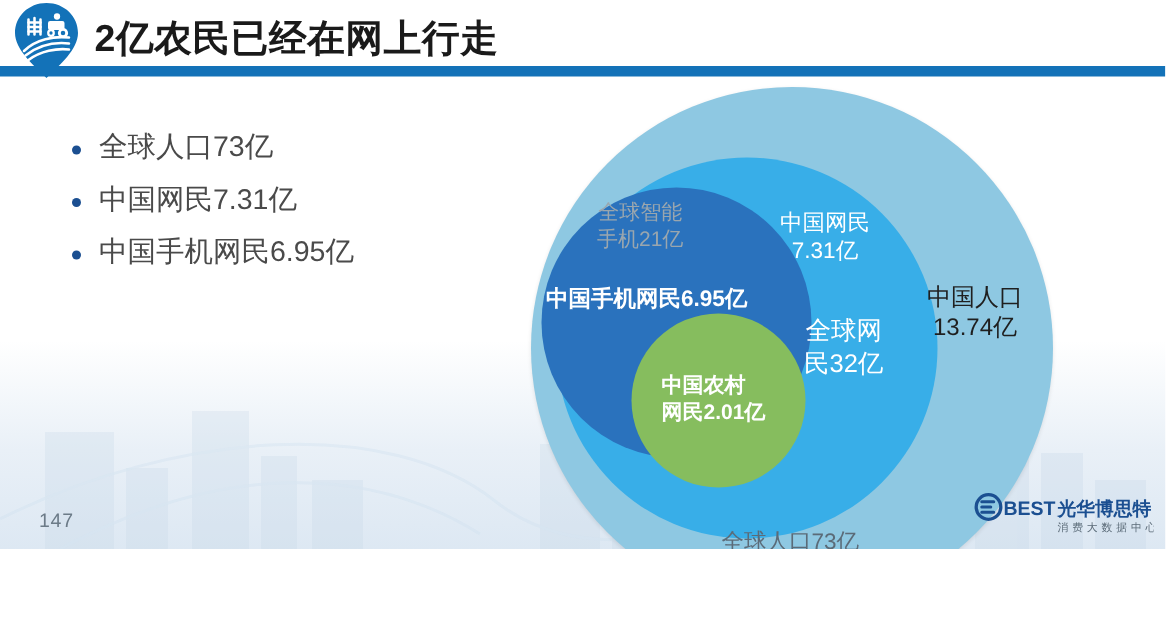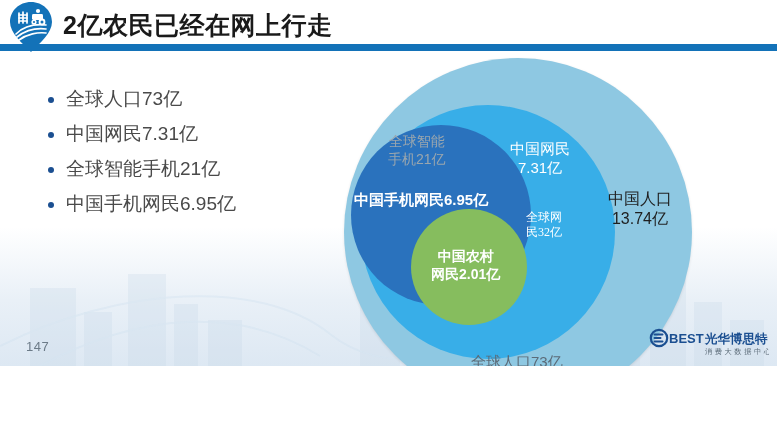--- a/index.html
+++ b/index.html
@@ -92,21 +92,21 @@
     top: 9px;
     width: 6px;
     height: 6px;
     border-radius: 50%;
     background: #1b4f91;
   }
 
   
   .venn {
     position: absolute;
-    left: 318px;
+    left: 328px;
     top: 52px;
     width: 400px;
     height: 350px;
   }
   .circle {
     position: absolute;
     border-radius: 50%;
   }
   .c-world-pop {
     left: 26px; top: 6px;
@@ -148,36 +148,35 @@
     font-weight: bold;
     color: #ffffff;
   }
   .lbl-cn-net {
     left: 192px; top: 87px;
     font-size: 15px;
     color: #ffffff;
   }
   .lbl-world-net {
     left: 208px; top: 158px;
-    font-size: 12px;
+    font-size: 17px;
     color: #ffffff;
-    font-family: Liberation Serif, serif;
   }
   .lbl-cn-pop {
     left: 290px; top: 137px;
     font-size: 16px;
     font-weight: normal;
     color: #1f1f1f;
   }
   .lbl-rural {
     left: 113px; top: 196px;
     font-size: 14px;
     font-weight: bold;
     color: #ffffff;
-    text-align: center;
+    text-align: left;
   }
   .lbl-world-pop {
     left: 153px; top: 300px;
     font-size: 15px;
     color: #5b6b78;
   }
 
   
   .page-number {
     position: absolute;
@@ -243,21 +242,20 @@
       <circle cx="34" cy="21" r="1.5" fill="#1372b8"></circle>
     </svg>
 
     <div class="slide-title">2亿农民已经在网上行走</div>
     <div class="header-rule"></div>
   </div>
 
   <ul class="bullets">
     <li><span>全球人口73亿</span></li>
     <li><span>中国网民7.31亿</span></li>
-    <li><span>全球智能手机21亿</span></li>
     <li><span>中国手机网民6.95亿</span></li>
   </ul>
 
   <div class="venn">
 
     <div class="circle c-world-pop"></div>
     <div class="circle c-world-net"></div>
     <div class="circle c-world-phone"></div>
     <div class="circle c-rural"></div>
 

